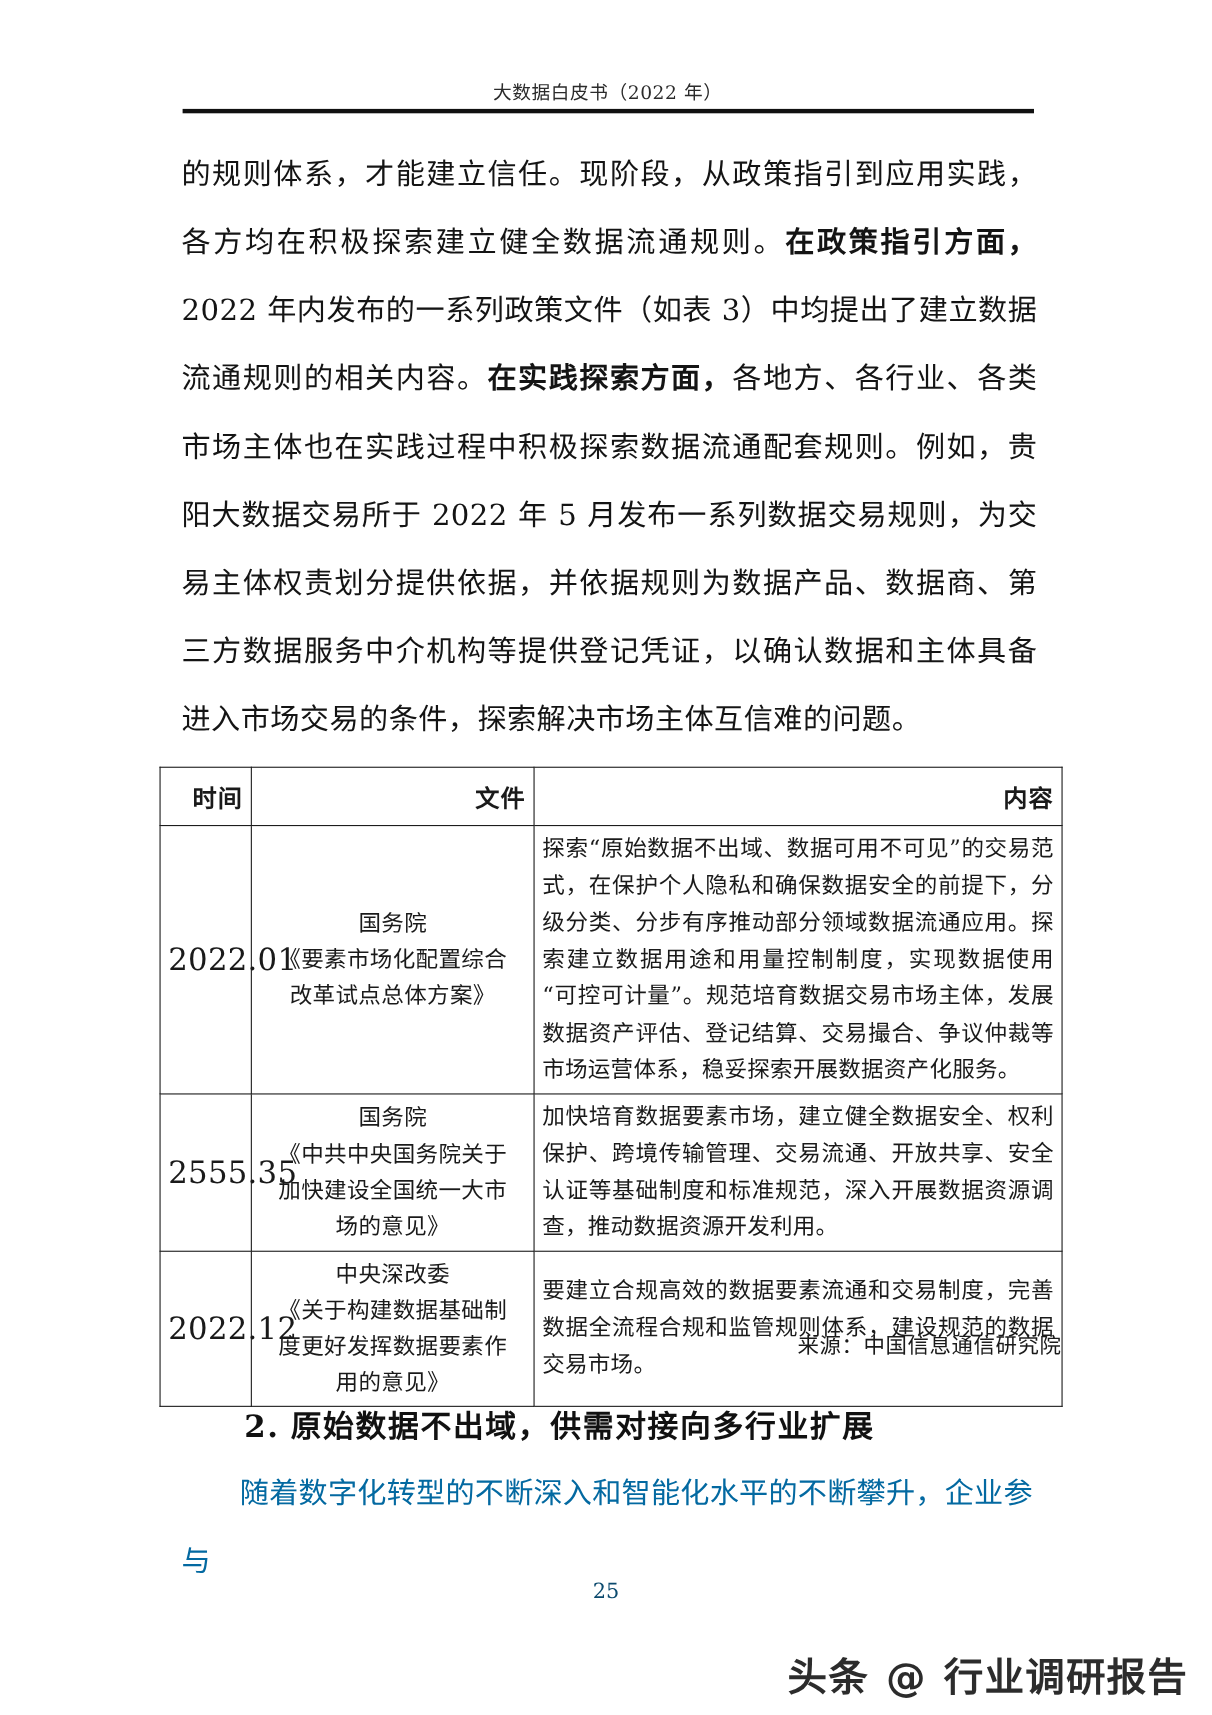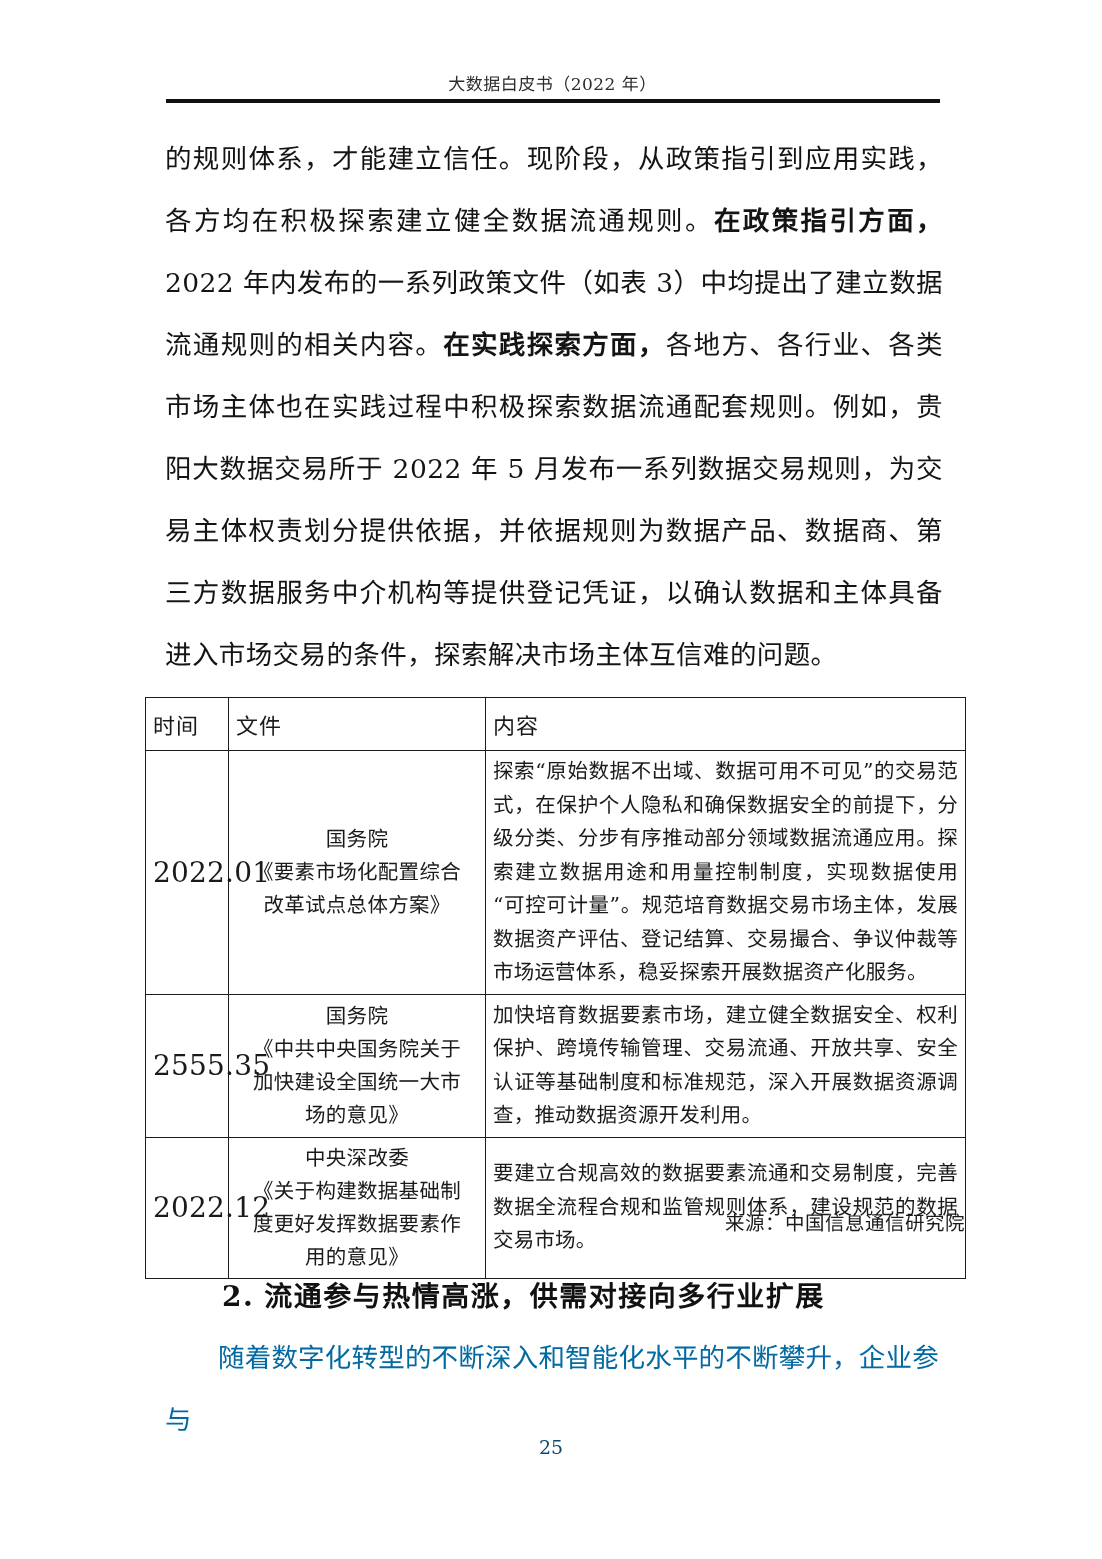--- a/index.html
+++ b/index.html
@@ -86,22 +86,22 @@
   }
   table.policy-table td,
   table.policy-table th {
     border: 1.5px solid #1c1c1c;
     vertical-align: middle;
     padding: 4px 7px;
   }
   table.policy-table thead th {
     height: 44px;
     font-size: 22px;
-    font-weight: 400;
-    text-align: left;
+    font-weight: 700;
+    text-align: right;
     letter-spacing: 1px;
   }
   col.c-time  { width: 83px; }
   col.c-doc   { width: 257px; }
   col.c-body  { width: 480px; }
 
   td.cell-time {
     text-align: center;
     font-size: 28px;
     font-family: "DejaVu Serif", "Liberation Serif", serif;
@@ -230,21 +230,26 @@
         <td class="cell-time">2022.12</td>
         <td class="cell-doc">中央深改委<br>《关于构建数据基础制<br>度更好发挥数据要素作<br>用的意见》</td>
         <td class="cell-content">要建立合规高效的数据要素流通和交易制度，完善数据全流程合规和监管规则体系，建设规范的数据交易市场。</td>
       </tr>
     </tbody>
   </table>
 
   <div class="source-line">来源：中国信息通信研究院</div>
 
   <div class="section-heading">
-    <span class="num">2.</span><span>流通参与热情高涨，供需对接向多行业扩展</span>
+    <span class="num">2.</span><span>原始数据不出域，供需对接向多行业扩展</span>
   </div>
 
   <p class="tail-par">随着数字化转型的不断深入和智能化水平的不断攀升，企业参与</p>
 
   <div class="page-number">25</div>
 
+  <div class="watermark">
+    <span>头条</span>
+    <span class="at-mark">@</span>
+    <span>行业调研报告</span>
+  </div>
 
 </div>
 
 </body></html>

